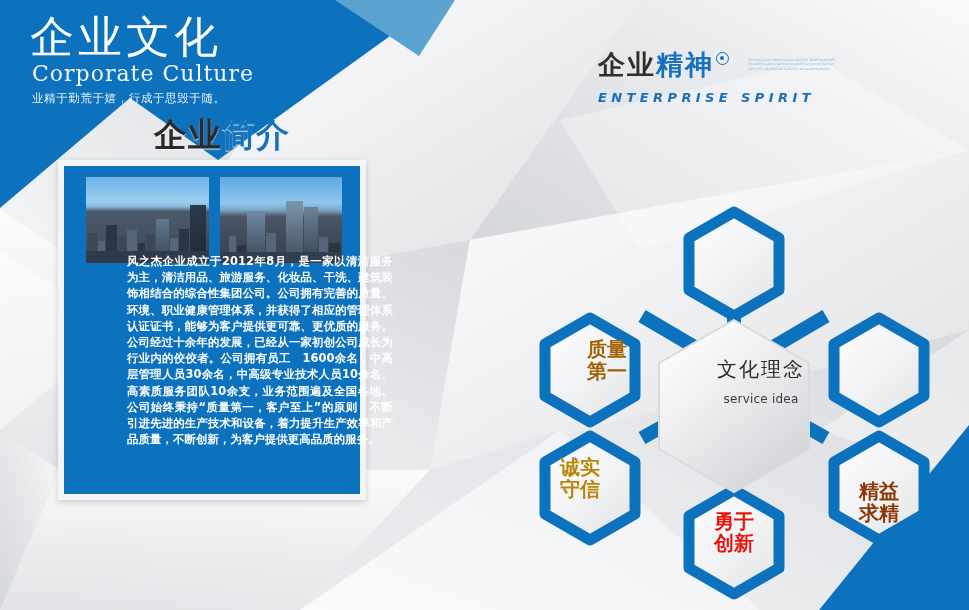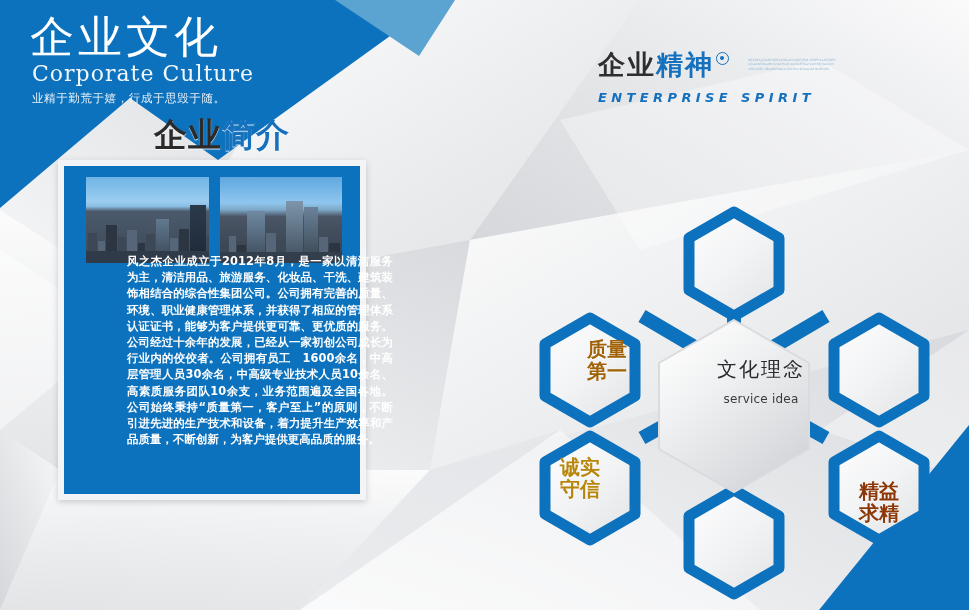--- a/index.html
+++ b/index.html
@@ -277,20 +277,23 @@
 
     <div class="hexlabel" style="left: 62px; top: 220px; width: 90px; color: #a16207;">
       <span>质量</span><br><span>第一</span>
     </div>
     <div class="hexlabel" style="left: 35px; top: 338px; width: 90px; color: rgb(184, 134, 11);">
       <span>诚实</span><br><span>守信</span>
     </div>
     <div class="hexlabel" style="left: 334px; top: 338px; width: 90px; color: rgb(140, 55, 8); margin-top: 24px;">
       <span>精益</span><br><span>求精</span>
     </div>
+    <div class="hexlabel" style="left: 189px; top: 392px; width: 90px; color: rgb(232, 21, 15);">
+      <span>勇于</span><br><span>创新</span>
+    </div>
 
     <div class="centerlabel" style="left:159px;top:238px;width:150px;">
       <div class="cn">文化理念</div>
       <div class="en">service idea</div>
     </div>
   </div>
 
   <div class="corner"></div>
 
 </div>

